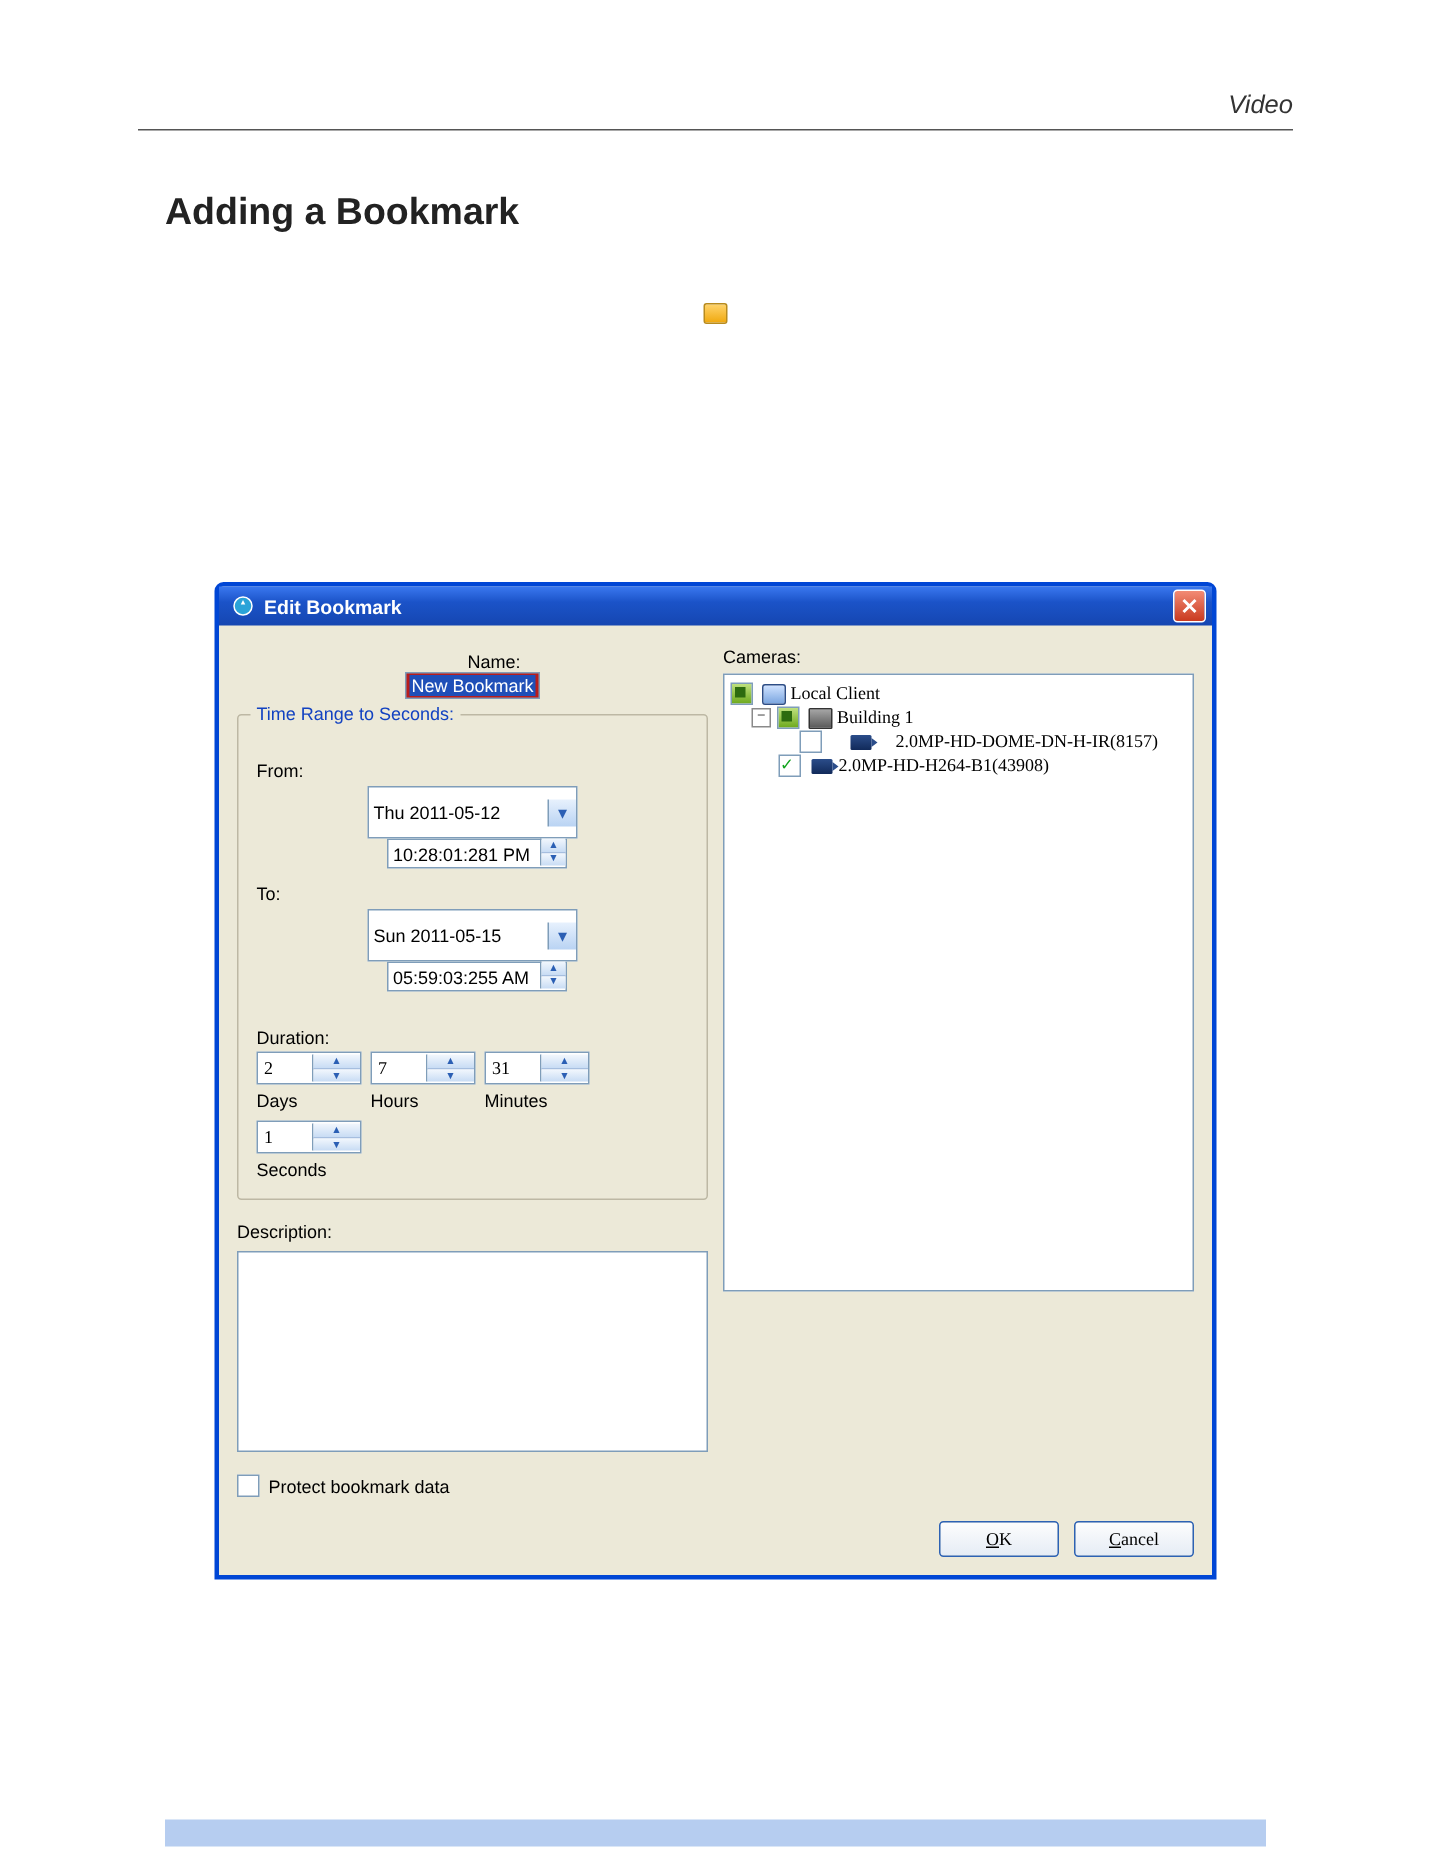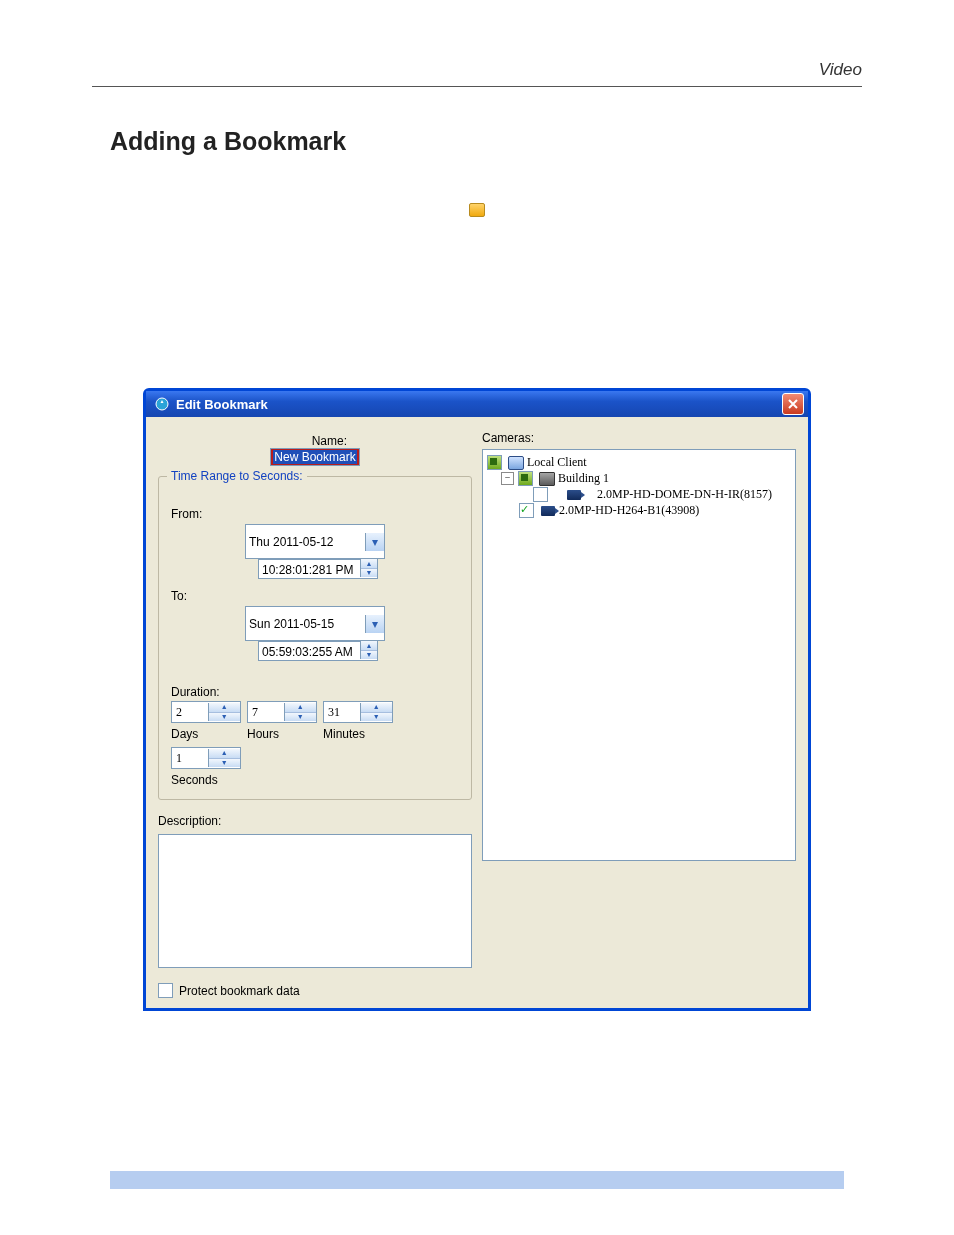--- a/index.html
+++ b/index.html
@@ -349,17 +349,25 @@
             <span class="chk checked"></span>
             <span class="node-icon">
                 <span class="camera"></span>
               </span>
             <span>2.0MP-HD-H264-B1(43908)</span>
           </div>
         </div>
       </div>
     </div>
 
+    <div class="button-row">
+      <div class="win-btn">
+          <span><u>O</u>K</span>
+        </div>
+      <div class="win-btn">
+          <span><u>C</u>ancel</span>
+        </div>
+    </div>
   </div>
 
   <div class="note-bar"></div>
 
 </div>
 
 </body></html>

